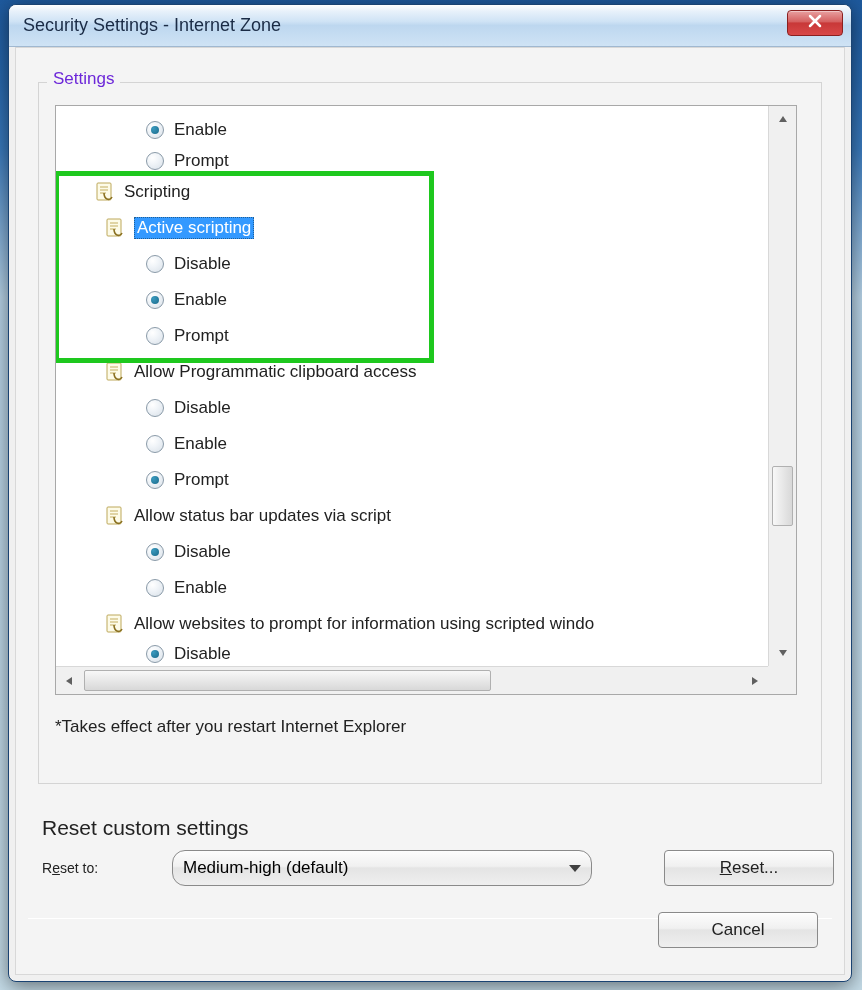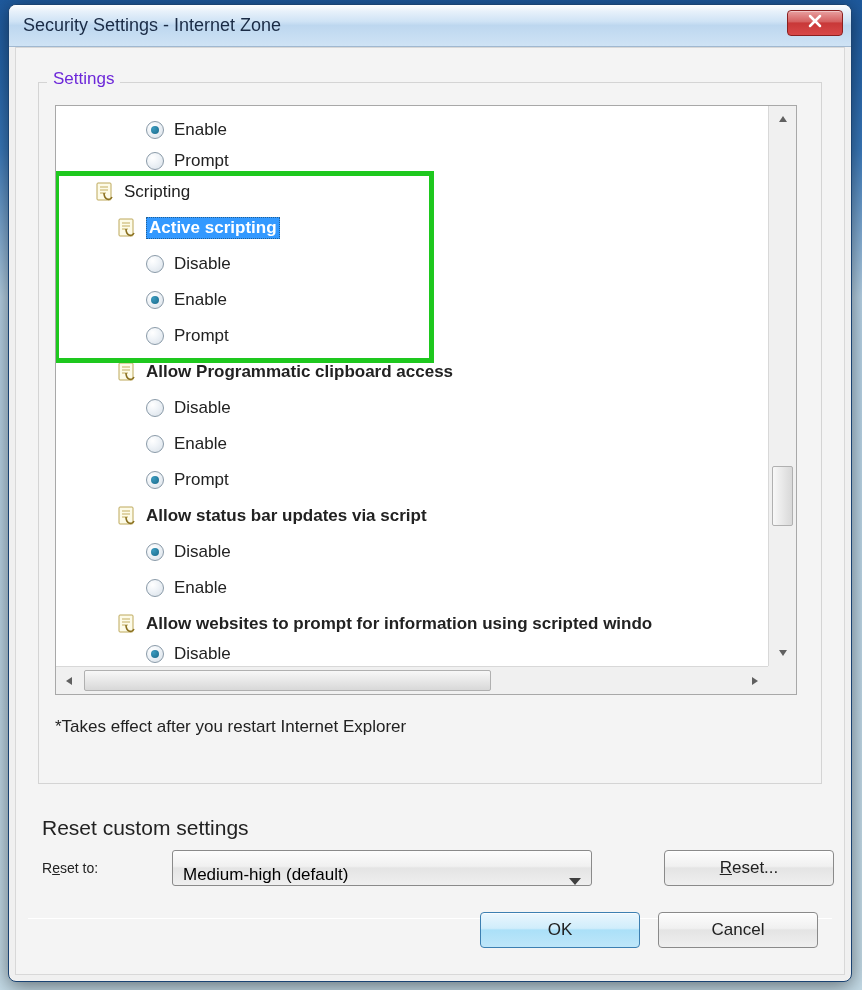--- a/index.html
+++ b/index.html
@@ -96,21 +96,21 @@
       overflow: hidden;
       padding-top: 6px;
     }
     .tree-row {
       display: flex;
       align-items: center;
       height: 36px;
       white-space: nowrap;
     }
     .indent-1 { padding-left: 38px; }
-    .indent-2 { padding-left: 60px; font-weight: bold; }
+    .indent-2 { padding-left: 48px; }
     .indent-3 { padding-left: 90px; }
     .script-icon {
       width: 24px; height: 22px;
       display: inline-flex;
       align-items: center;
       justify-content: center;
       margin-right: 6px;
     }
     .script-icon svg { width: 22px; height: 20px; }
     .radio {
@@ -223,23 +223,23 @@
       width: 130px;
       font-size: 14px;
       color: #222;
     }
     .reset-to-label .ul { text-decoration: underline; }
     .combo {
       width: 420px;
       height: 36px;
       background: linear-gradient(180deg, #fdfdfd 0%, #f0f0f0 45%, #e4e4e4 50%, #efefef 100%);
       border: 1px solid #8a8a8a;
-      border-radius: 3px;
-      display: flex;
-      align-items: flex-end;
+      border-radius: 13px;
+      display: flex;
+      align-items: center;
       padding: 0 10px;
       position: relative;
     }
     .combo-text { flex: 1; font-size: 17px; }
     .combo-arrow {
       width: 0; height: 0;
       border-left: 6px solid transparent;
       border-right: 6px solid transparent;
       border-top: 7px solid #404040;
     }
@@ -444,19 +444,18 @@
         </div>
         <div class="btn reset">
             <span class="ul">R</span>
             <span>eset...</span>
           </div>
       </div>
 
       <div class="separator"></div>
 
       <div class="dialog-buttons">
-        <div class="btn ok">OK</div>
         <div class="btn cancel">Cancel</div>
       </div>
 
     </div>
   </div>
 </div>
 
 </body></html>

